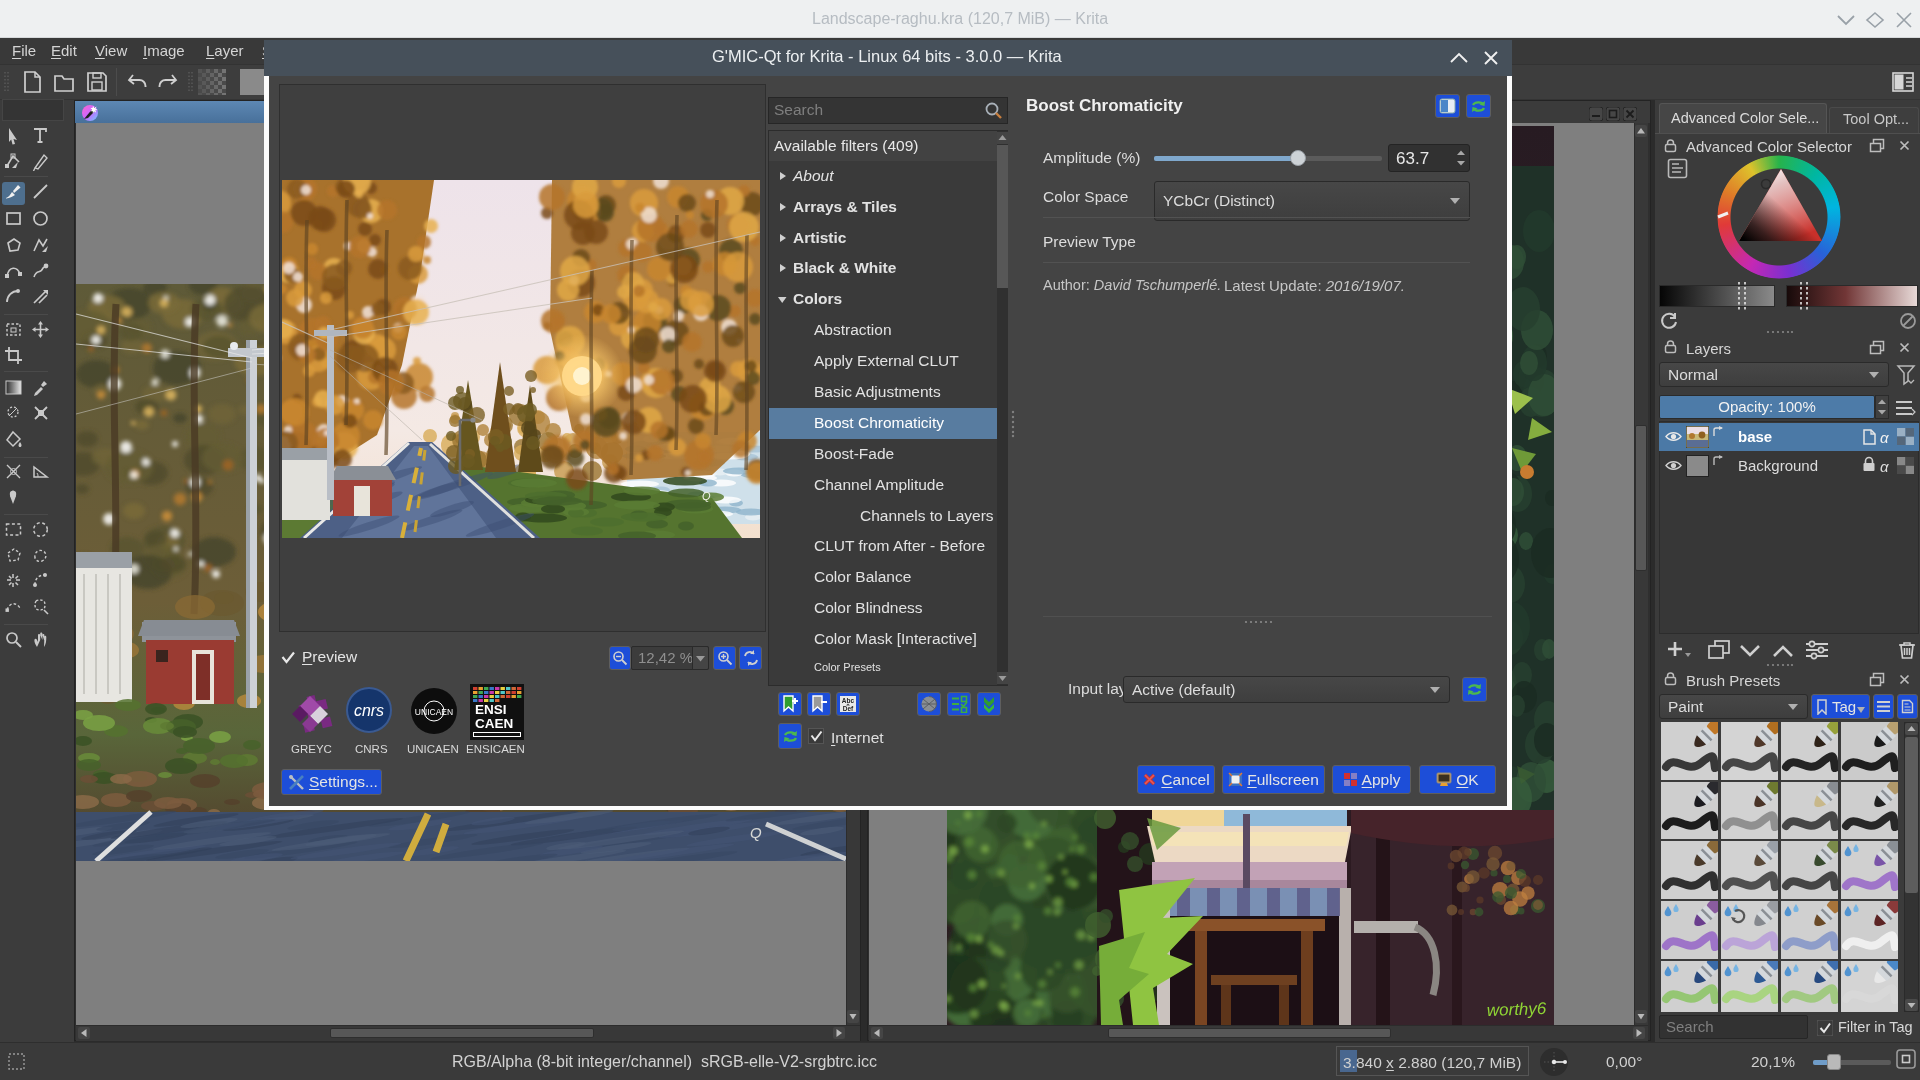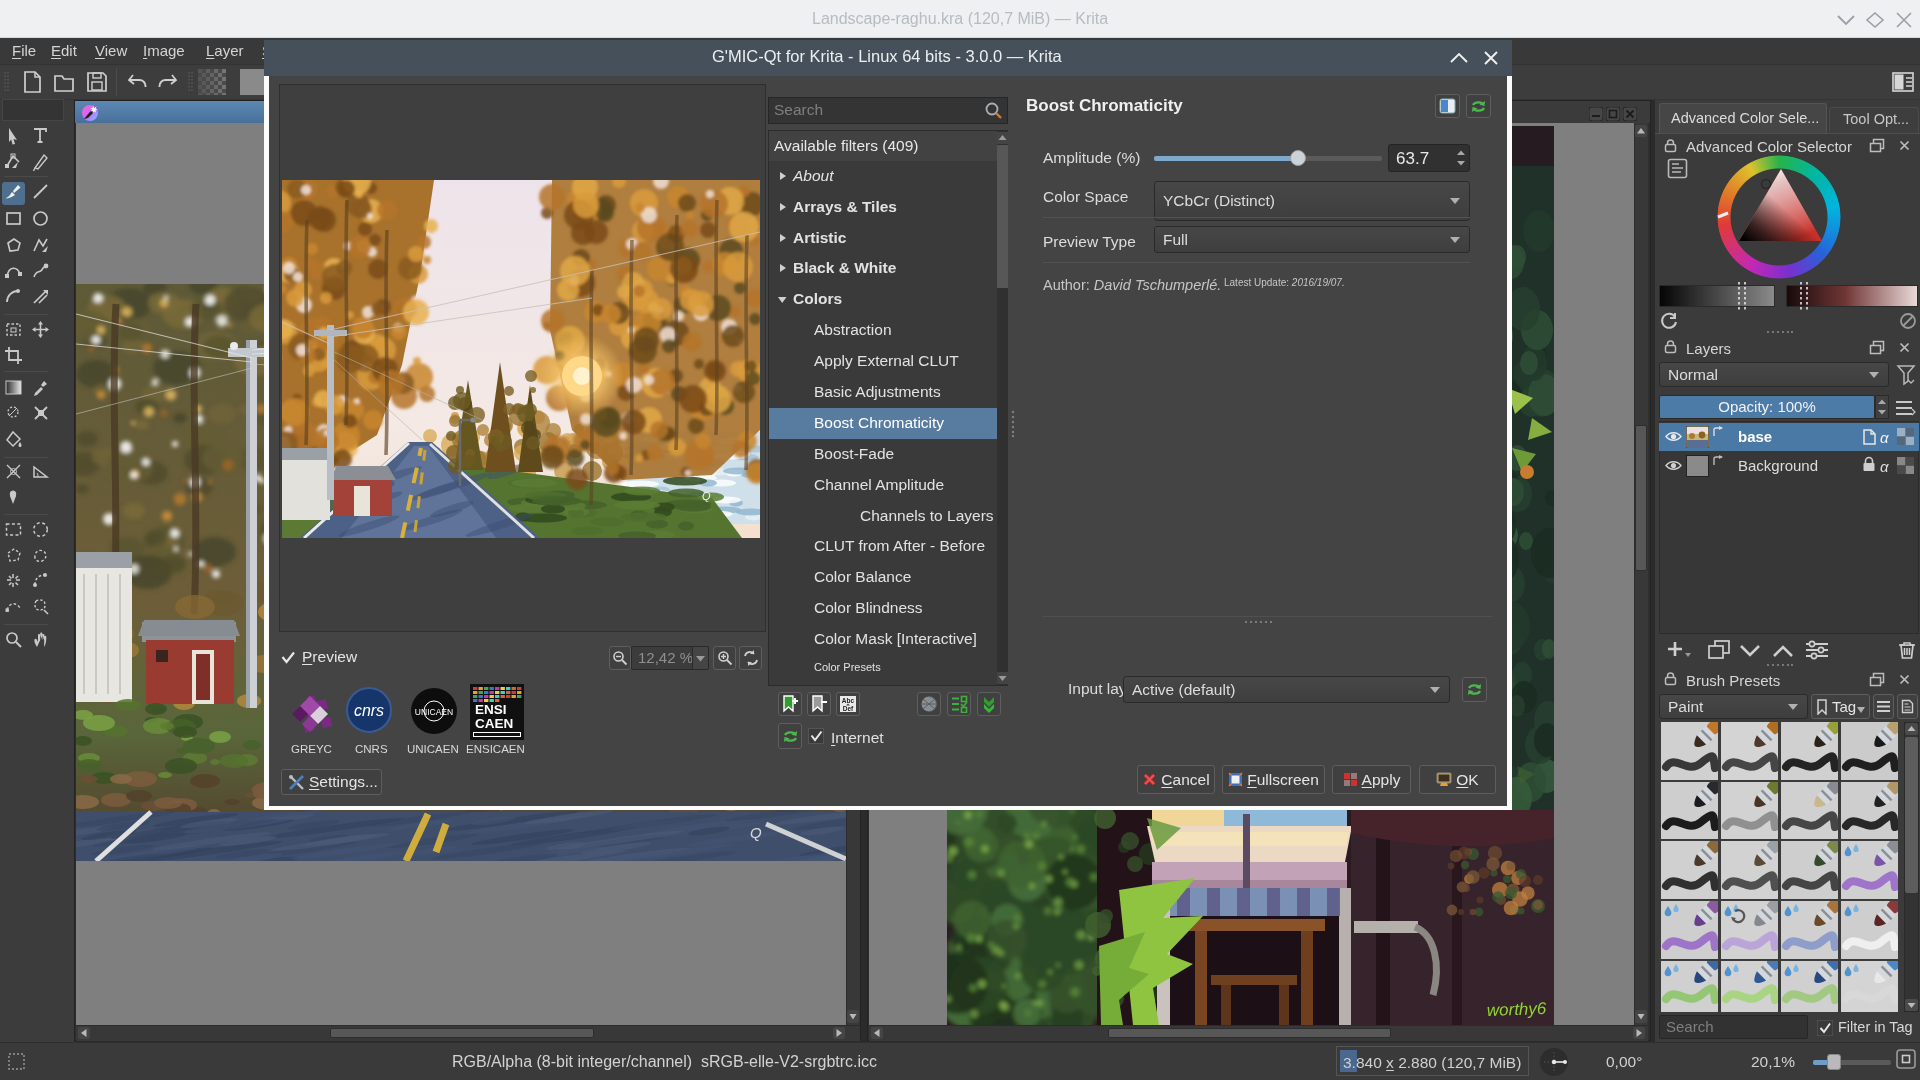--- a/index.html
+++ b/index.html
@@ -1,20 +1,20 @@
 <!DOCTYPE html>
 <html><head><meta charset="utf-8">
 <style>
 *{margin:0;padding:0;box-sizing:border-box}
 html,body{width:1920px;height:1080px;overflow:hidden;background:#2b2b2b;
  font-family:"Liberation Sans",sans-serif;}
 .abs{position:absolute}
 .txt{position:absolute;white-space:nowrap;color:#d8d8d8;font-size:15px}
 u{text-decoration:underline;text-underline-offset:2px}
-.btn{position:absolute;background:#404040;border:1px solid #5e5e5e;border-radius:3px;
+.btn{position:absolute;background:#1d4ed8;border:1px solid #5e5e5e;border-radius:3px;
  color:#e4e4e4;font-size:15.5px;display:flex;align-items:center;justify-content:center;gap:4px}
 .combo{position:absolute;background:linear-gradient(#474747,#3e3e3e);border:1px solid #2a2a2a;
  border-radius:3px;color:#dcdcdc;font-size:15.5px;display:flex;align-items:center;padding-left:8px}
 .combo .arr{position:absolute;right:9px;top:50%;margin-top:-3px;width:0;height:0;
  border-left:5px solid transparent;border-right:5px solid transparent;border-top:6px solid #b0b0b0}
 </style></head><body>
 <div class="abs" style="left:0;top:0;width:1920px;height:1080px;background:#2b2b2b">
 <div class="abs" style="left:0px;top:0px;width:1920px;height:38px;background:#eef0f1;border-bottom:1px solid #d6d9db"></div>
 <div class="txt" style="left:812px;top:10px;font-size:16px;color:#b6bcc2;">Landscape-raghu.kra (120,7 MiB) — Krita</div>
 <svg class="abs" style="left:1834px;top:11px;" width="86" height="18" viewBox="0 0 86 18">
@@ -2724,24 +2724,23 @@
 <div class="abs" style="left:1388px;top:144px;width:82px;height:28px;background:#313131;border:1px solid #242424;border-radius:3px"></div>
 <div class="txt" style="left:1396px;top:149px;font-size:17px;color:#e8e8e8;">63.7</div>
 <svg class="abs" style="left:1455px;top:147px;" width="12" height="22" viewBox="0 0 12 22">
       <path d="M2 8 h8 L6 3.5 Z" fill="#a8a8a8"></path>
       <path d="M2 14 h8 L6 18.5 Z" fill="#a8a8a8"></path>
     </svg>
 <div class="txt" style="left:1043px;top:188px;font-size:15.5px;color:#dcdcdc;">Color Space</div>
 <div class="combo" style="left:1154px;top:181px;width:316px;height:40px">YCbCr (Distinct)<span class="arr"></span></div>
 <div class="abs" style="left:1043px;top:217px;width:427px;height:1px;background:#3a3a3a;border-bottom:1px solid #525252"></div>
 <div class="txt" style="left:1043px;top:233px;font-size:15.5px;color:#dcdcdc;">Preview Type</div>
-<div class="combo" style="left:1154px;top:226px;width:316px;height:27px">Full<span class="arr"></span></div>
 <div class="abs" style="left:1043px;top:262px;width:427px;height:1px;background:#3a3a3a;border-bottom:1px solid #525252"></div>
 <div class="txt" style="left:1043px;top:277px;font-size:14.5px;color:#c6c6c6;">Author: <i>David Tschumperlé.</i></div>
-<div class="txt" style="left:1224px;top:277px;font-size:10px;color:#c6c6c6;">Latest Update: <i>2016/19/07.</i></div>
+<div class="txt" style="left:1224px;top:277px;font-size:15px;color:#c6c6c6;">Latest Update: <i>2016/19/07.</i></div>
 <div class="abs" style="left:1043px;top:616px;width:449px;height:1px;background:#3c3c3c;border-bottom:1px solid #505050"></div>
 <svg class="abs" style="left:1244px;top:620px;" width="30" height="5" viewBox="0 0 30 5">
       <circle cx="2" cy="2" r="1.1" fill="#8a8a8a"></circle>
       <circle cx="7" cy="2" r="1.1" fill="#8a8a8a"></circle>
       <circle cx="12" cy="2" r="1.1" fill="#8a8a8a"></circle>
       <circle cx="17" cy="2" r="1.1" fill="#8a8a8a"></circle>
       <circle cx="22" cy="2" r="1.1" fill="#8a8a8a"></circle>
       <circle cx="27" cy="2" r="1.1" fill="#8a8a8a"></circle>
     </svg>
 <div class="txt" style="left:1068px;top:680px;font-size:15.5px;color:#dcdcdc;">Input layers</div>

